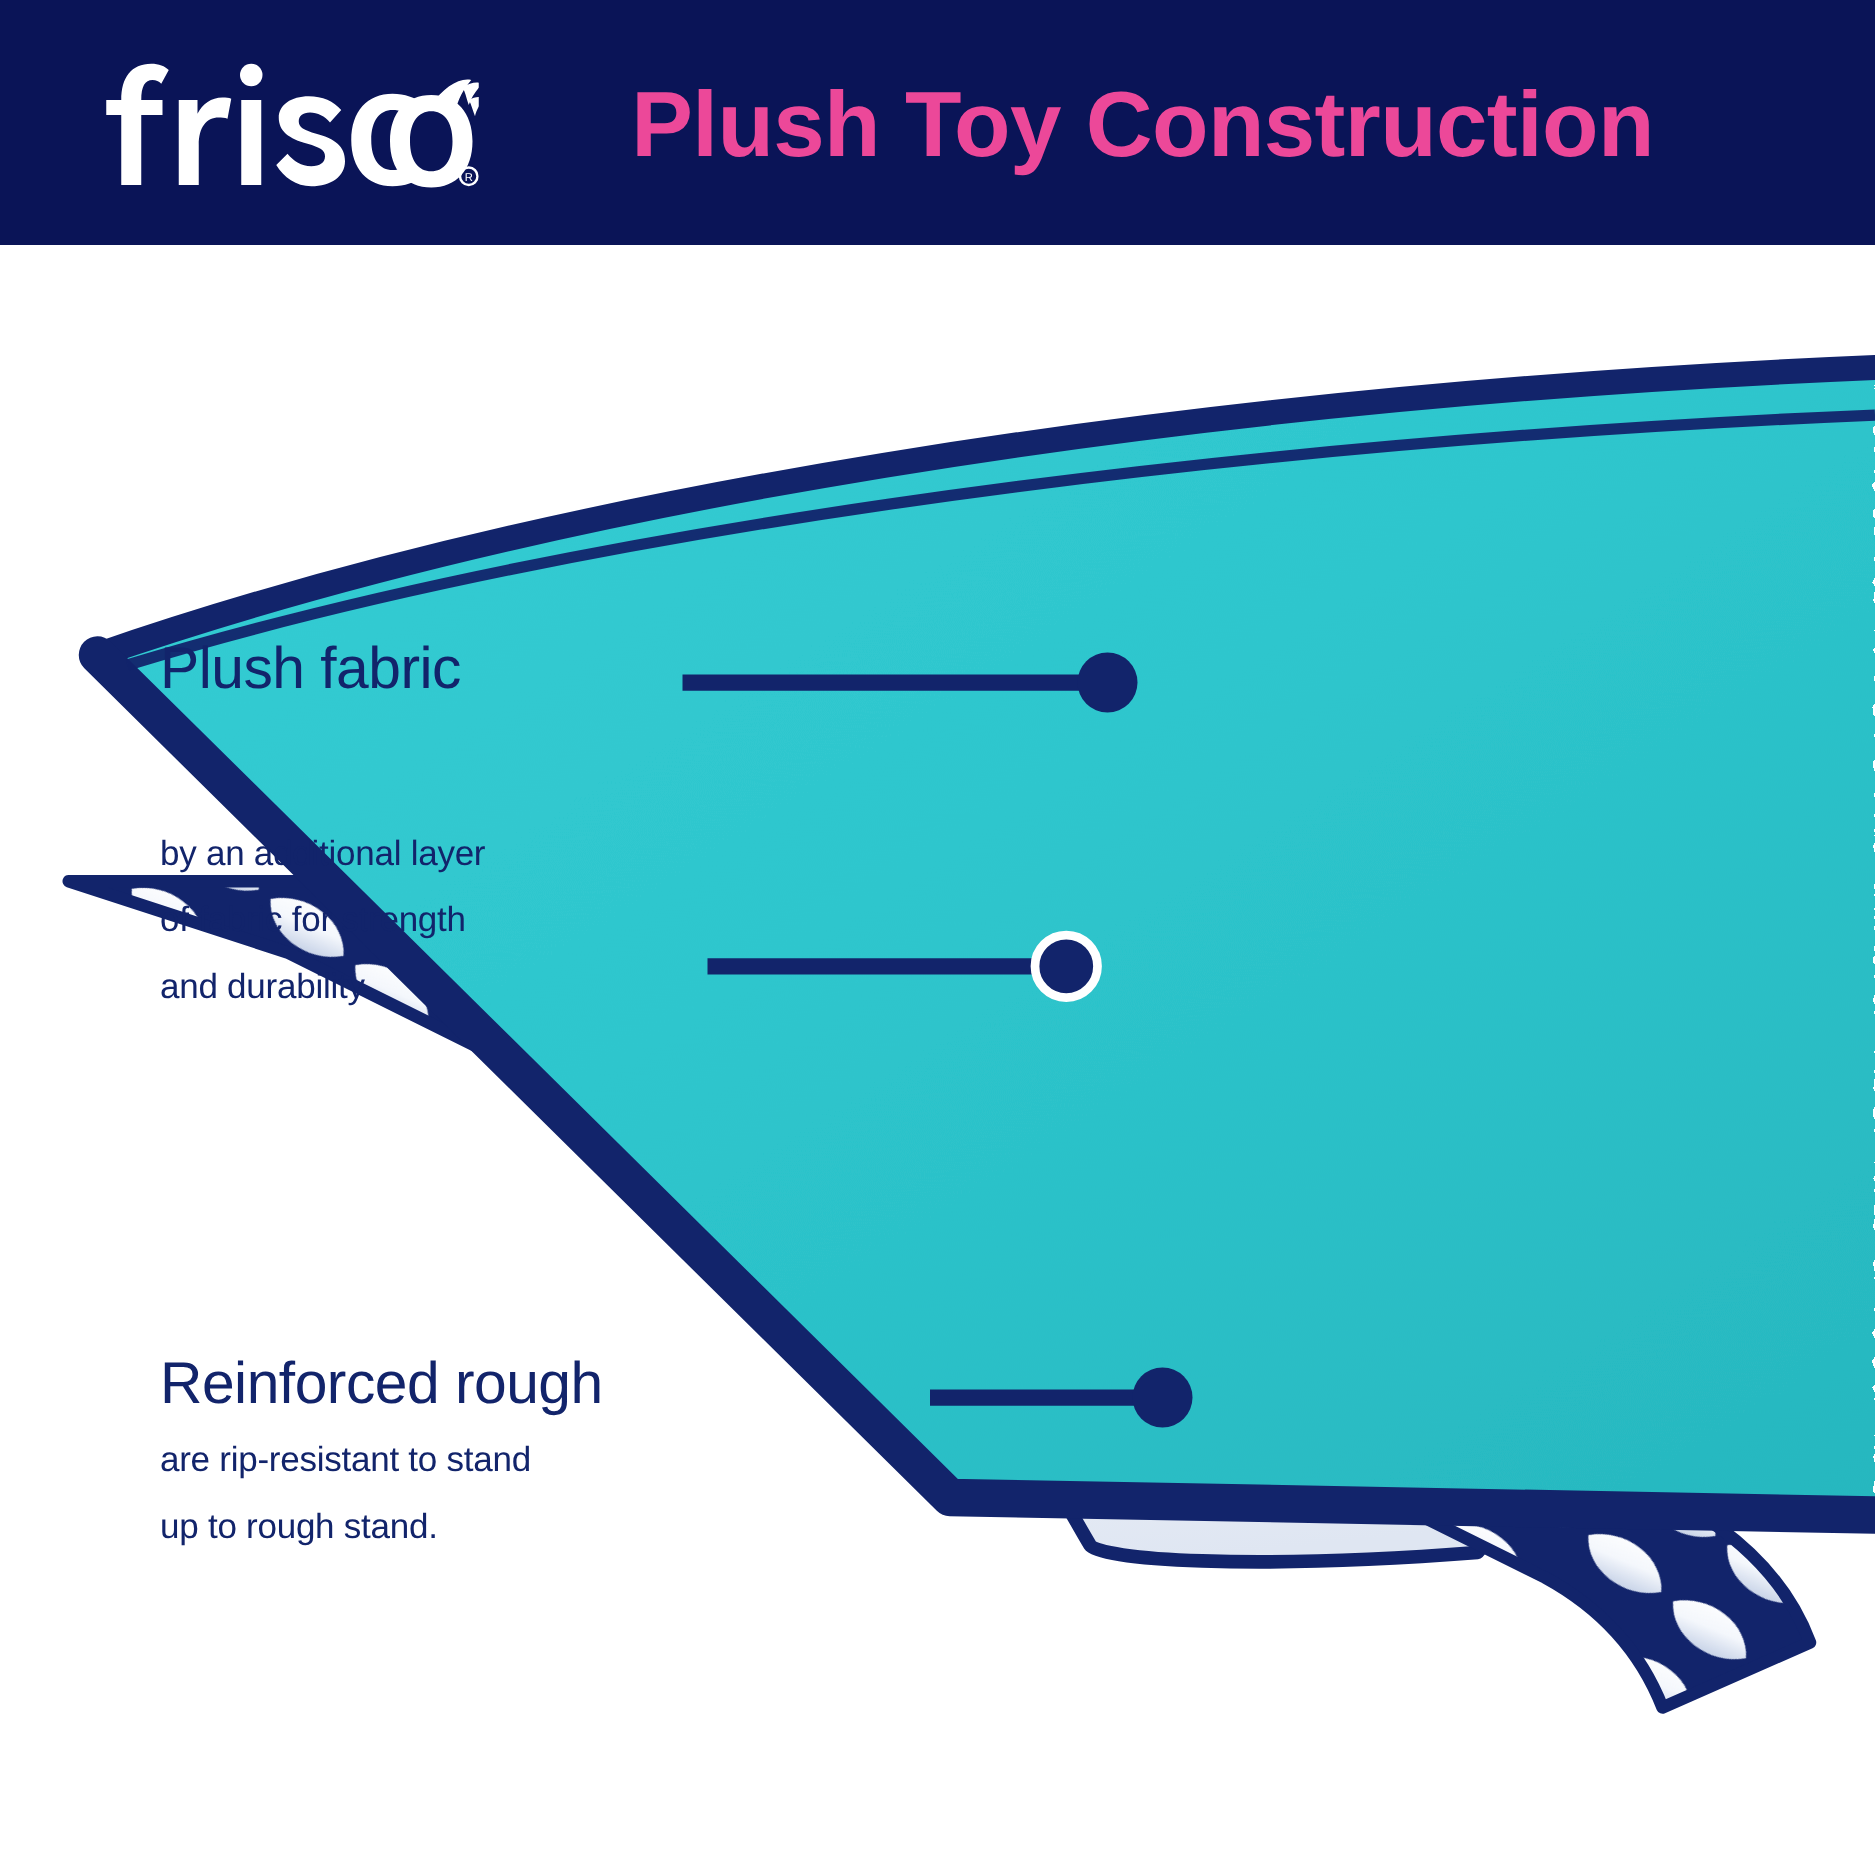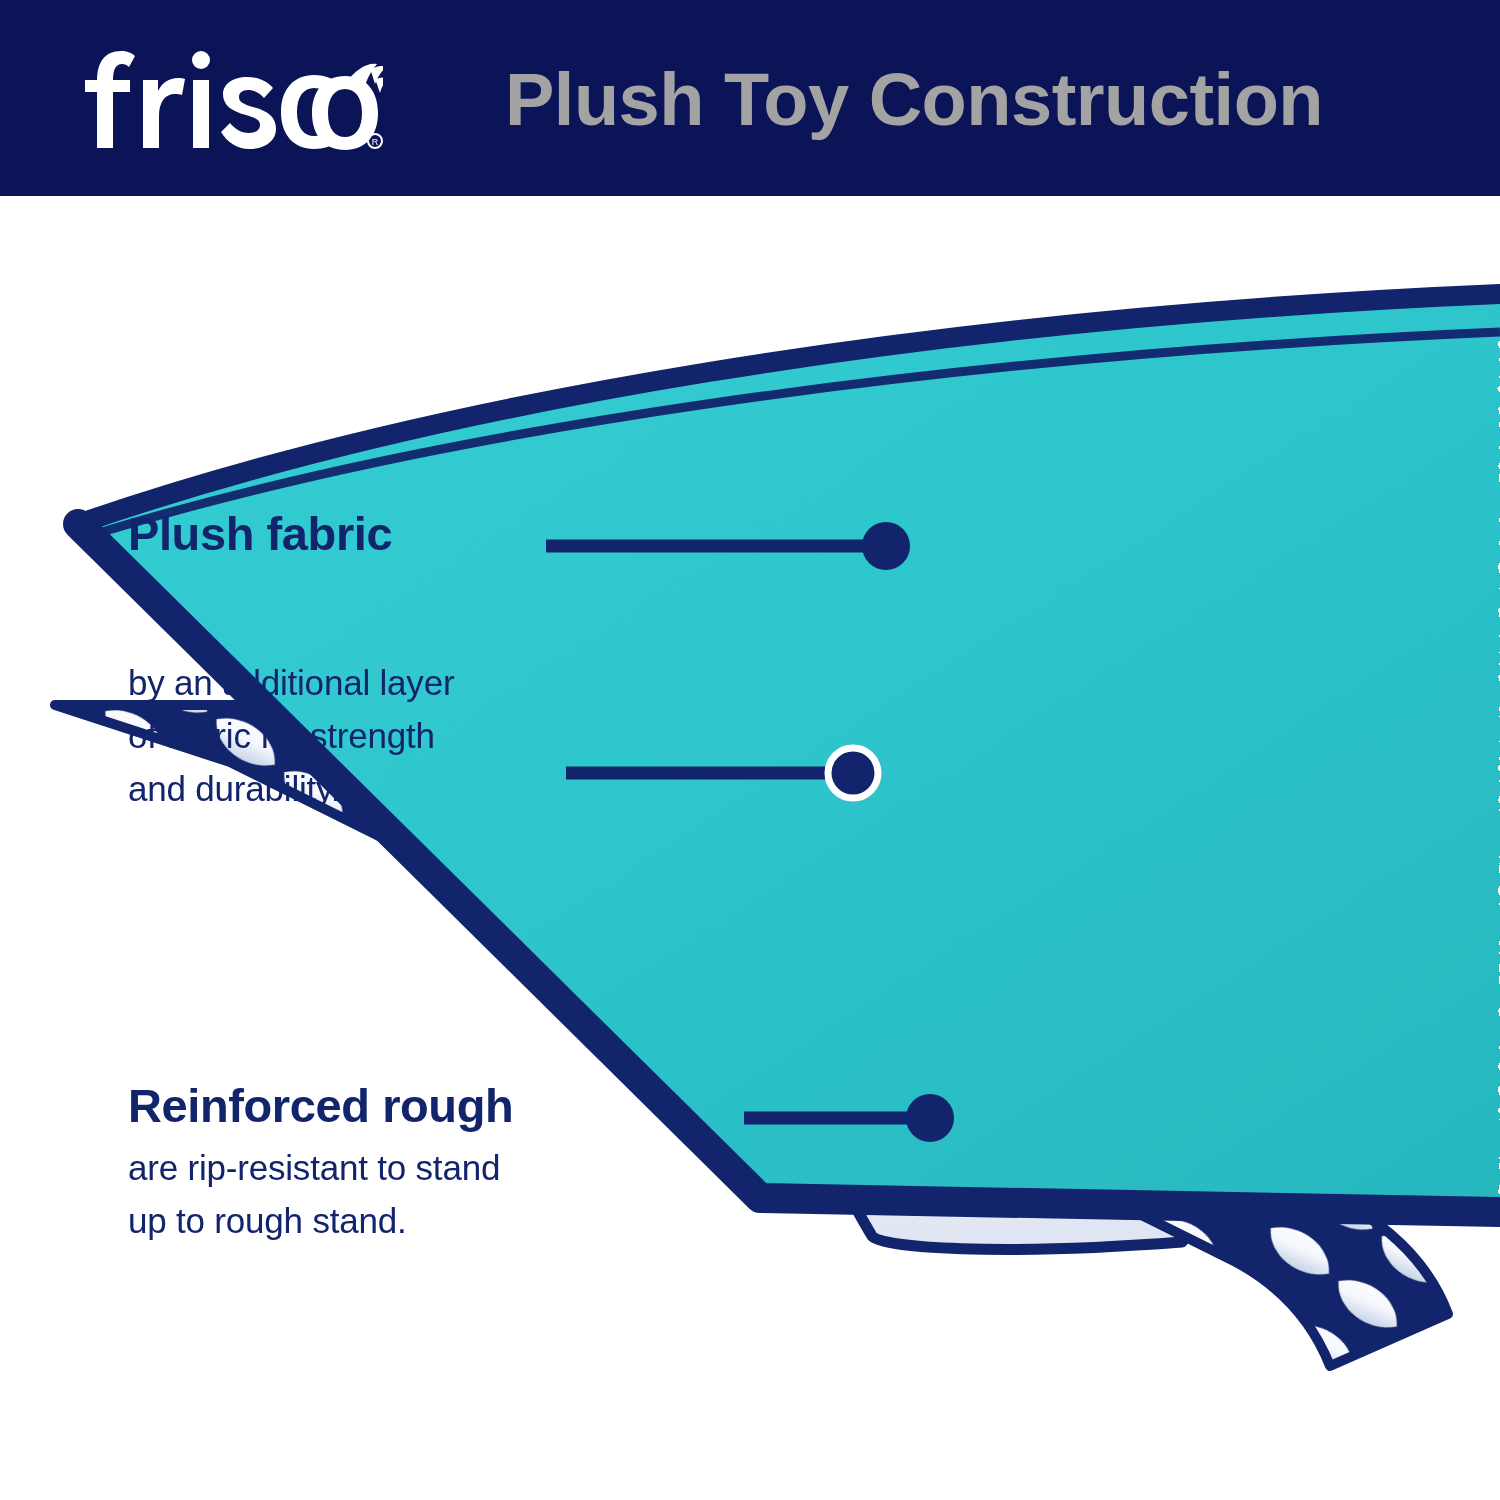--- a/index.html
+++ b/index.html
@@ -17,42 +17,42 @@
     position:absolute;left:0;top:0;width:1500px;height:196px;
     background:#0a1457;
     display:flex;align-items:center;
   }
   .logo{
     position:absolute;left:83px;top:44px;width:300px;height:110px;
   }
   .logo svg{display:block;}
   .title{
     position:absolute;left:505px;top:46px;
-    color:#a3a3a3;
+    color:#ec4899;
     font-size:74px;
     font-weight:bold;
     letter-spacing:-0.5px;
     line-height:108px;
     white-space:nowrap;
   }
 
   
   .illus{
     position:absolute;left:0;top:196px;width:1500px;height:1304px;
   }
   .illus svg{display:block;width:1500px;height:1304px;}
 
   
   .label-block{position:absolute;color:#12246b;}
   .lb-head{
-    font-size:47px;font-weight:bold;line-height:58px;
+    font-size:47px;font-weight:normal;line-height:58px;
     letter-spacing:-0.4px;white-space:pre-line;
   }
   .lb-body{
-    font-size:35px;font-weight:normal;line-height:53px;
+    font-size:28px;font-weight:normal;line-height:53px;
     letter-spacing:-0.2px;white-space:pre-line;margin-top:6px;
   }
   #lbl1{left:128px;top:505px;}
   #lbl2{left:128px;top:650px;}
   #lbl3{left:128px;top:1077px;}
 </style>
 </head>
 <body>
 
 <div class="page">

